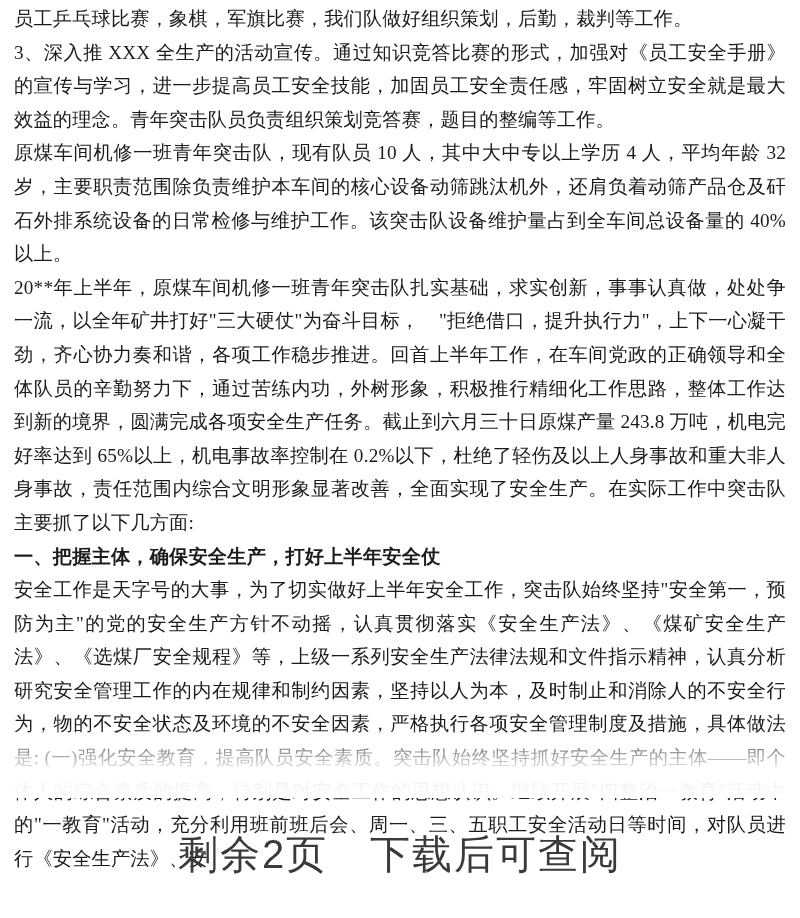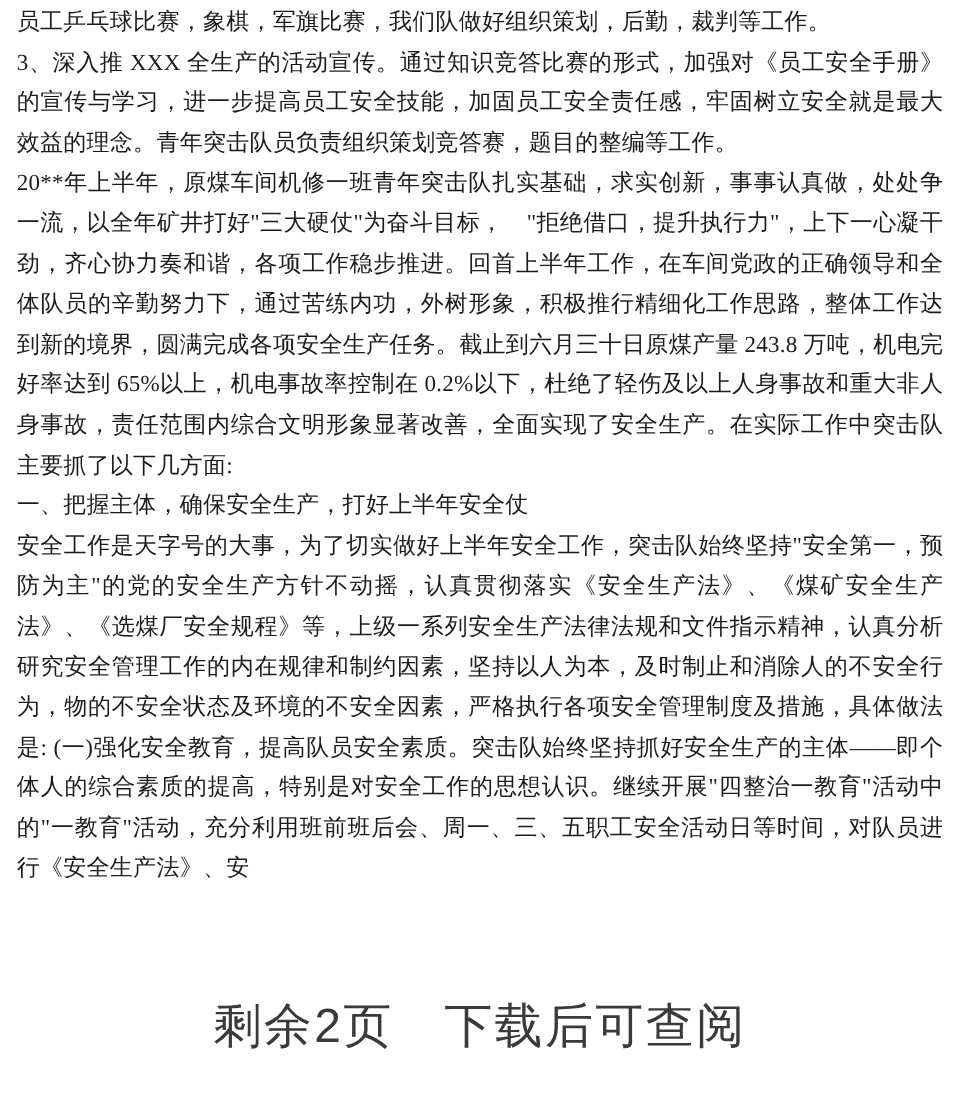--- a/index.html
+++ b/index.html
@@ -29,21 +29,21 @@
     margin: 0;
     padding: 0;
     font-size: 19.2px;
     line-height: 33.6px;
     text-align: justify;
     text-justify: inter-ideograph;
     letter-spacing: 0.2px;
     color: #1b1b1b;
   }
   p.para.heading {
-    font-weight: normal;
+    font-weight: bold;
     text-align: left;
   }
   .footer-note {
     position: absolute;
     left: 0;
     right: 0;
     bottom: 36px;
     text-align: center;
     font-size: 40px;
     color: #3a3a3a;
@@ -62,20 +62,21 @@
   }
 </style>
 </head>
 <body>
 
 <div class="page">
 
   <div class="doc-body">
     <p class="para">员工乒乓球比赛，象棋，军旗比赛，我们队做好组织策划，后勤，裁判等工作。</p>
     <p class="para">3、深入推 XXX 全生产的活动宣传。通过知识竞答比赛的形式，加强对《员工安全手册》的宣传与学习，进一步提高员工安全技能，加固员工安全责任感，牢固树立安全就是最大效益的理念。青年突击队员负责组织策划竞答赛，题目的整编等工作。</p>
+    <p class="para">原煤车间机修一班青年突击队，现有队员 10 人，其中大中专以上学历 4 人，平均年龄 32 岁，主要职责范围除负责维护本车间的核心设备动筛跳汰机外，还肩负着动筛产品仓及矸石外排系统设备的日常检修与维护工作。该突击队设备维护量占到全车间总设备量的 40%以上。</p>
     <p class="para">20**年上半年，原煤车间机修一班青年突击队扎实基础，求实创新，事事认真做，处处争一流，以全年矿井打好"三大硬仗"为奋斗目标，　"拒绝借口，提升执行力"，上下一心凝干劲，齐心协力奏和谐，各项工作稳步推进。回首上半年工作，在车间党政的正确领导和全体队员的辛勤努力下，通过苦练内功，外树形象，积极推行精细化工作思路，整体工作达到新的境界，圆满完成各项安全生产任务。截止到六月三十日原煤产量 243.8 万吨，机电完好率达到 65%以上，机电事故率控制在 0.2%以下，杜绝了轻伤及以上人身事故和重大非人身事故，责任范围内综合文明形象显著改善，全面实现了安全生产。在实际工作中突击队主要抓了以下几方面:</p>
     <p class="para heading">一、把握主体，确保安全生产，打好上半年安全仗</p>
     <p class="para">安全工作是天字号的大事，为了切实做好上半年安全工作，突击队始终坚持"安全第一，预防为主"的党的安全生产方针不动摇，认真贯彻落实《安全生产法》、《煤矿安全生产法》、《选煤厂安全规程》等，上级一系列安全生产法律法规和文件指示精神，认真分析研究安全管理工作的内在规律和制约因素，坚持以人为本，及时制止和消除人的不安全行为，物的不安全状态及环境的不安全因素，严格执行各项安全管理制度及措施，具体做法是: (一)强化安全教育，提高队员安全素质。突击队始终坚持抓好安全生产的主体——即个体人的综合素质的提高，特别是对安全工作的思想认识。继续开展"四整治一教育"活动中的"一教育"活动，充分利用班前班后会、周一、三、五职工安全活动日等时间，对队员进行《安全生产法》、安</p>
   </div>
 
   <div class="fade-mask"></div>
 
   <div class="footer-note">剩余2页　下载后可查阅</div>
 
 </div>

